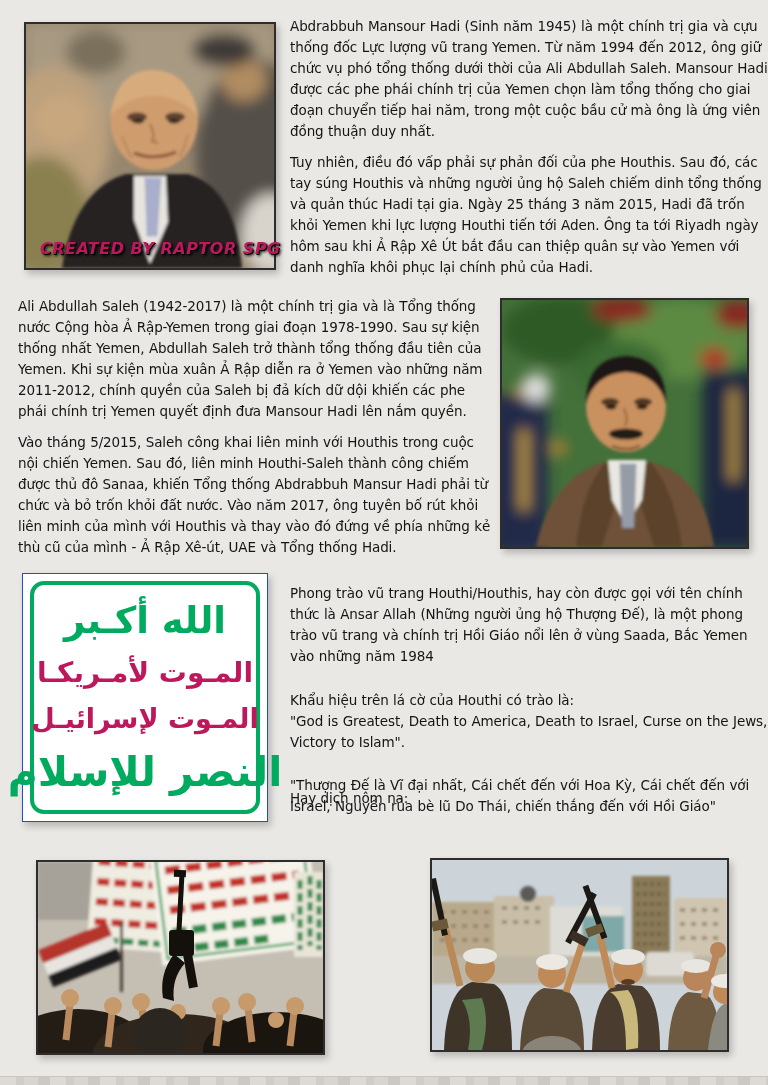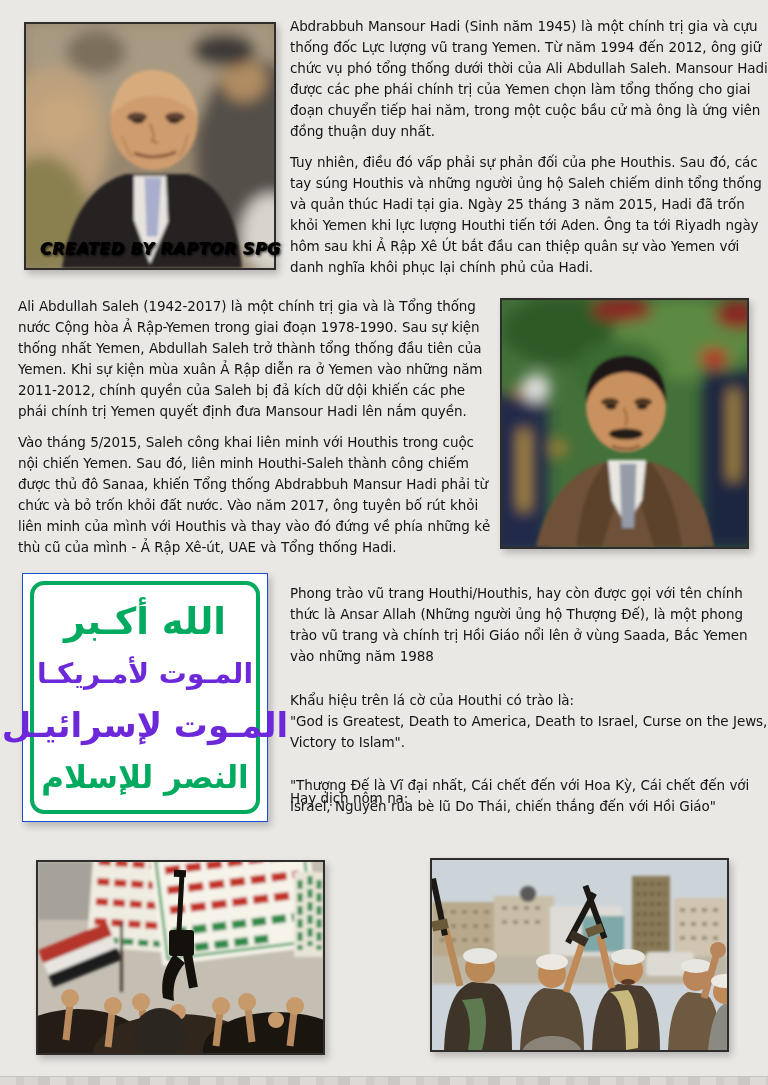--- a/index.html
+++ b/index.html
@@ -12,45 +12,45 @@
     position:absolute;color:#141414;font-size:13.5px;line-height:21px;
     letter-spacing:-0.1px;word-spacing:0.3px;
   }
   .photo{
     position:absolute;border:2px solid #2f2d2b;background:#fff;
     box-shadow:3px 4px 7px rgba(0,0,0,0.22);
   }
   .photo svg{display:block;}
   .caption{
     position:absolute;left:14px;bottom:10px;
-    color:#000000;font-style:italic;font-weight:800;font-size:16px;
+    color:#be185d;font-style:italic;font-weight:800;font-size:16px;
     letter-spacing:0.5px;
     text-shadow:1px 1px 0 #000, 2px 2px 3px rgba(0,0,0,0.9);
     white-space:nowrap;
   }
   
   .emblem-outer{
     position:absolute;left:22px;top:573px;width:230px;height:233px;
     background:#ffffff;border:1px solid #1d4ed8;padding:7px;
     box-shadow:3px 4px 7px rgba(0,0,0,0.22);
   }
   .emblem-inner{
     width:100%;height:100%;box-sizing:border-box;
     border:4px solid #00aa5f;border-radius:14px;
     display:flex;flex-direction:column;justify-content:space-evenly;
     align-items:center;direction:rtl;text-align:center;
   }
   .emblem-line{font-weight:bold;white-space:nowrap;}
   .em-g{color:#00aa5f;}
-  .em-r{color:#6d28d9;}
+  .em-r{color:#be185d;}
   .el1{font-size:37px;}
   .el2{font-size:28px;}
-  .el3{font-size:34px;}
+  .el3{font-size:27px;}
   .el4{font-size:25px;}
-  .el5{font-size:31px;}
+  .el5{font-size:41px;}
   .bottom-strip{
     position:absolute;left:0;bottom:0;width:768px;height:8px;opacity:.75;
     background:repeating-linear-gradient(90deg,
       #d9d6d1 0 16px,#c8c4bf 16px 24px,#d3cfca 24px 38px,#c3bfba 38px 50px);
     border-top:1px solid #bdb9b4;
   }
 </style>
 </head>
 <body>
 
@@ -143,21 +143,21 @@
 
 <div class="emblem-outer">
   <div class="emblem-inner">
     <div class="emblem-line em-g el1">الله أكـبر</div>
     <div class="emblem-line em-r el2">المـوت لأمـريكـا</div>
     <div class="emblem-line em-r el3">المـوت لإسرائيـل</div>
     <div class="emblem-line em-g el5">النصر للإسلام</div>
   </div>
 </div>
 
-<div class="para" style="left:290px;top:583px;width:478px;">Phong trào vũ trang Houthi/Houthis, hay còn được gọi với tên chính thức là Ansar Allah (Những người ủng hộ Thượng Đế), là một phong trào vũ trang và chính trị Hồi Giáo nổi lên ở vùng Saada, Bắc Yemen vào những năm 1988</div>
+<div class="para" style="left:290px;top:583px;width:478px;">Phong trào vũ trang Houthi/Houthis, hay còn được gọi với tên chính thức là Ansar Allah (Những người ủng hộ Thượng Đế), là một phong trào vũ trang và chính trị Hồi Giáo nổi lên ở vùng Saada, Bắc Yemen vào những năm 1984</div>
 
 <div class="para" style="left:290px;top:690px;width:478px;">Khẩu hiệu trên lá cờ của Houthi có trào là:</div>
 
 <div class="para" style="left:290px;top:711px;width:478px;">"God is Greatest, Death to America, Death to Israel, Curse on the Jews, Victory to Islam".</div>
 
 <div class="para" style="left:290px;top:788px;width:478px;">Hay dịch nôm na:</div>
 
 <div class="para" style="left:290px;top:775px;width:478px;">"Thượng Đế là Vĩ đại nhất, Cái chết đến với Hoa Kỳ, Cái chết đến với Israel, Nguyền rủa bè lũ Do Thái, chiến thắng đến với Hồi Giáo"</div>
 
 <div class="photo" style="left:36px;top:860px;width:285px;height:191px;">

